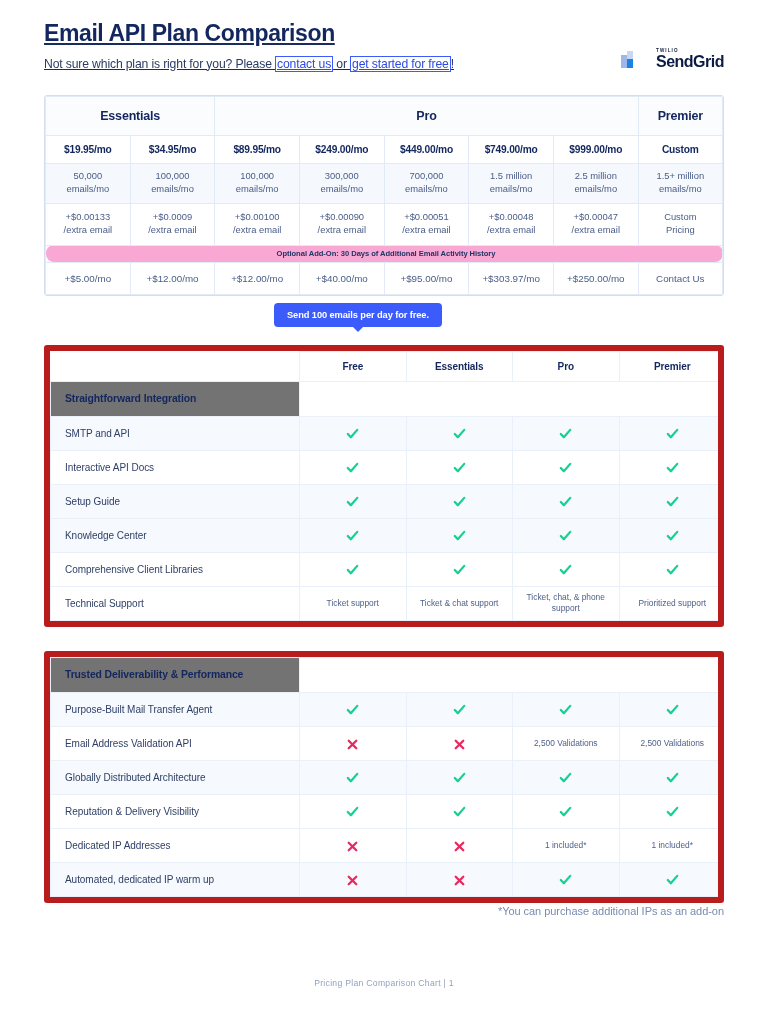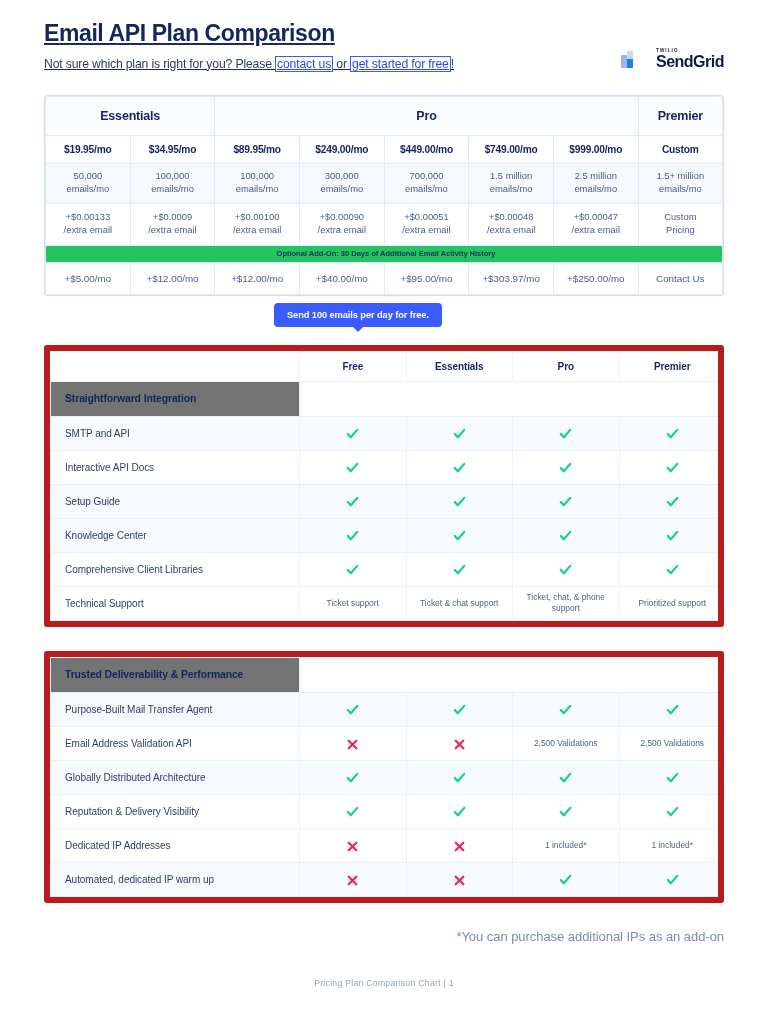--- a/index.html
+++ b/index.html
@@ -60,21 +60,21 @@
     font-size: 9.4px; color: #4a5d87; height: 40px;
     background: #f5f8fd; line-height: 1.35; font-weight: 300;
   }
   .pc-extra {
     font-size: 9.4px; color: #4a5d87; height: 42px;
     background: #ffffff; line-height: 1.35; font-weight: 300;
   }
   .pc-addon-label {
     font-size: 7.6px; font-weight: bold; color: #1e3566;
     text-align: left; padding-left: 4px; height: 17px;
-    background: #22c55e; letter-spacing: -0.05px;
+    background: #f9a8d4; letter-spacing: -0.05px; border-radius: 8px;
   }
   .pc-addon {
     font-size: 9.8px; color: #4a5d87; height: 32px;
     background: #ffffff; font-weight: 300;
   }
 
   
   .badge-row { position: relative; height: 42px; margin-top: 7px; }
   .badge {
     position: absolute; left: 230px; top: 0;
@@ -120,22 +120,22 @@
     font-size: 8.4px; color: #4f618a; line-height: 1.3; font-weight: 300;
     display: block; padding: 0 3px;
   }
   .zebra-a { background: #f6f9fd; }
   .zebra-b { background: #ffffff; }
 
   .ck { display: inline-block; width: 15px; height: 15px; vertical-align: middle; }
   .xm { display: inline-block; width: 13px; height: 13px; vertical-align: middle; }
 
   .footnote {
-    text-align: right; font-size: 13px; color: #7b8bb0;
-    margin-top: 26px; font-weight: 300; letter-spacing: -0.05px;
+    text-align: right; font-size: 11px; color: #7b8bb0;
+    margin-top: 2px; font-weight: 300; letter-spacing: -0.05px;
   }
   .pagefoot {
     position: absolute; left: 0; right: 0; bottom: 36px;
     text-align: center; font-size: 8.6px; color: #93a1c0;
     letter-spacing: 0.3px; font-weight: 300;
   }
 </style>
 </head>
 <body>
 

